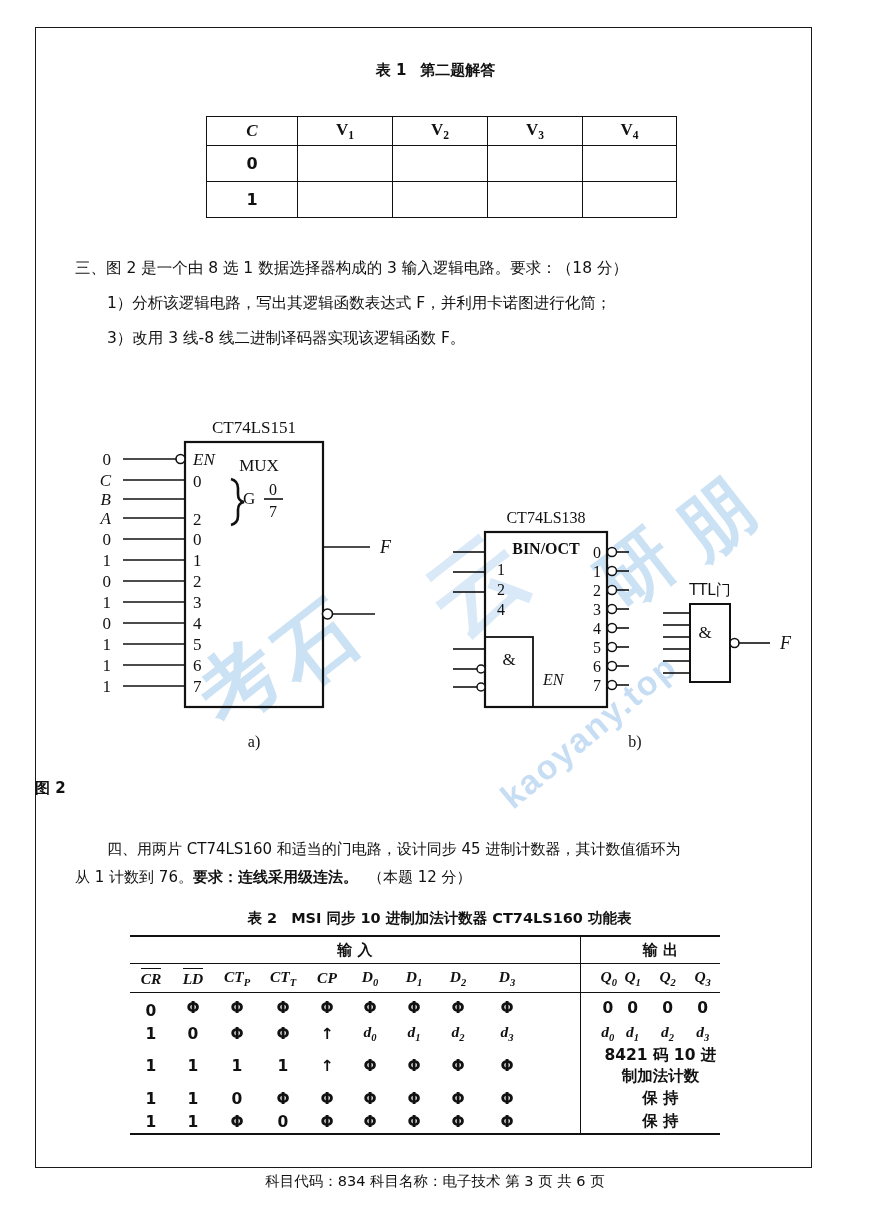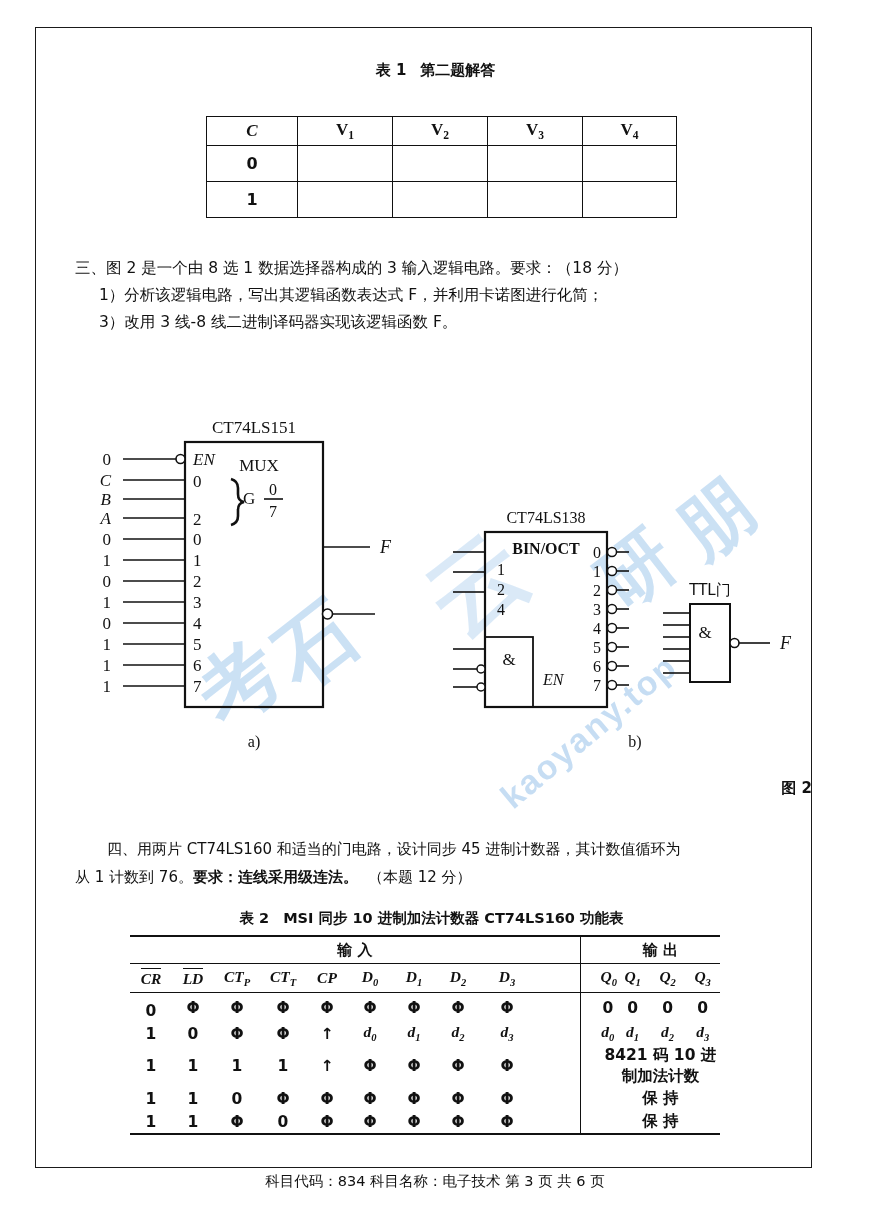--- a/index.html
+++ b/index.html
@@ -102,36 +102,36 @@
   #q3 {
     position: absolute;
     left: 40px;
     top: 228px;
     width: 710px;
     font-family: "DejaVu Sans", sans-serif;
     font-size: 15.5px;
     line-height: 27px;
   }
   #q3 .lead { margin: 0; }
-  #q3 .item { margin: 0; padding-left: 24px; }
+  #q3 .item { margin: 8px; padding-left: 24px; }
 
   
   #fig2 {
     position: absolute;
     left: 0;
     top: 370px;
     width: 777px;
     height: 420px;
   }
   #fig2 svg { display: block; }
 
   #fig2-caption {
     position: absolute;
     left: 0; top: 752px; width: 777px;
-    text-align: right;
+    text-align: left;
     font-size: 15px;
     font-weight: bold;
     font-family: "DejaVu Sans", sans-serif;
   }
 
   
   #q4 {
     position: absolute;
     left: 40px;
     top: 808px;
@@ -140,21 +140,21 @@
     font-size: 15px;
     line-height: 28px;
   }
   #q4 p { margin: 0; }
   #q4 .indent { text-indent: 32px; }
   #q4 b { font-weight: bold; }
 
   
   #tbl2-caption {
     position: absolute;
-    left: 8px; top: 882px; width: 777px;
+    left: 16px; top: 882px; width: 777px;
     text-align: center;
     font-size: 14.5px;
     font-weight: bold;
     font-family: "DejaVu Sans", sans-serif;
   }
 
   #table2wrap {
     position: absolute;
     left: 95px;
     top: 908px;

